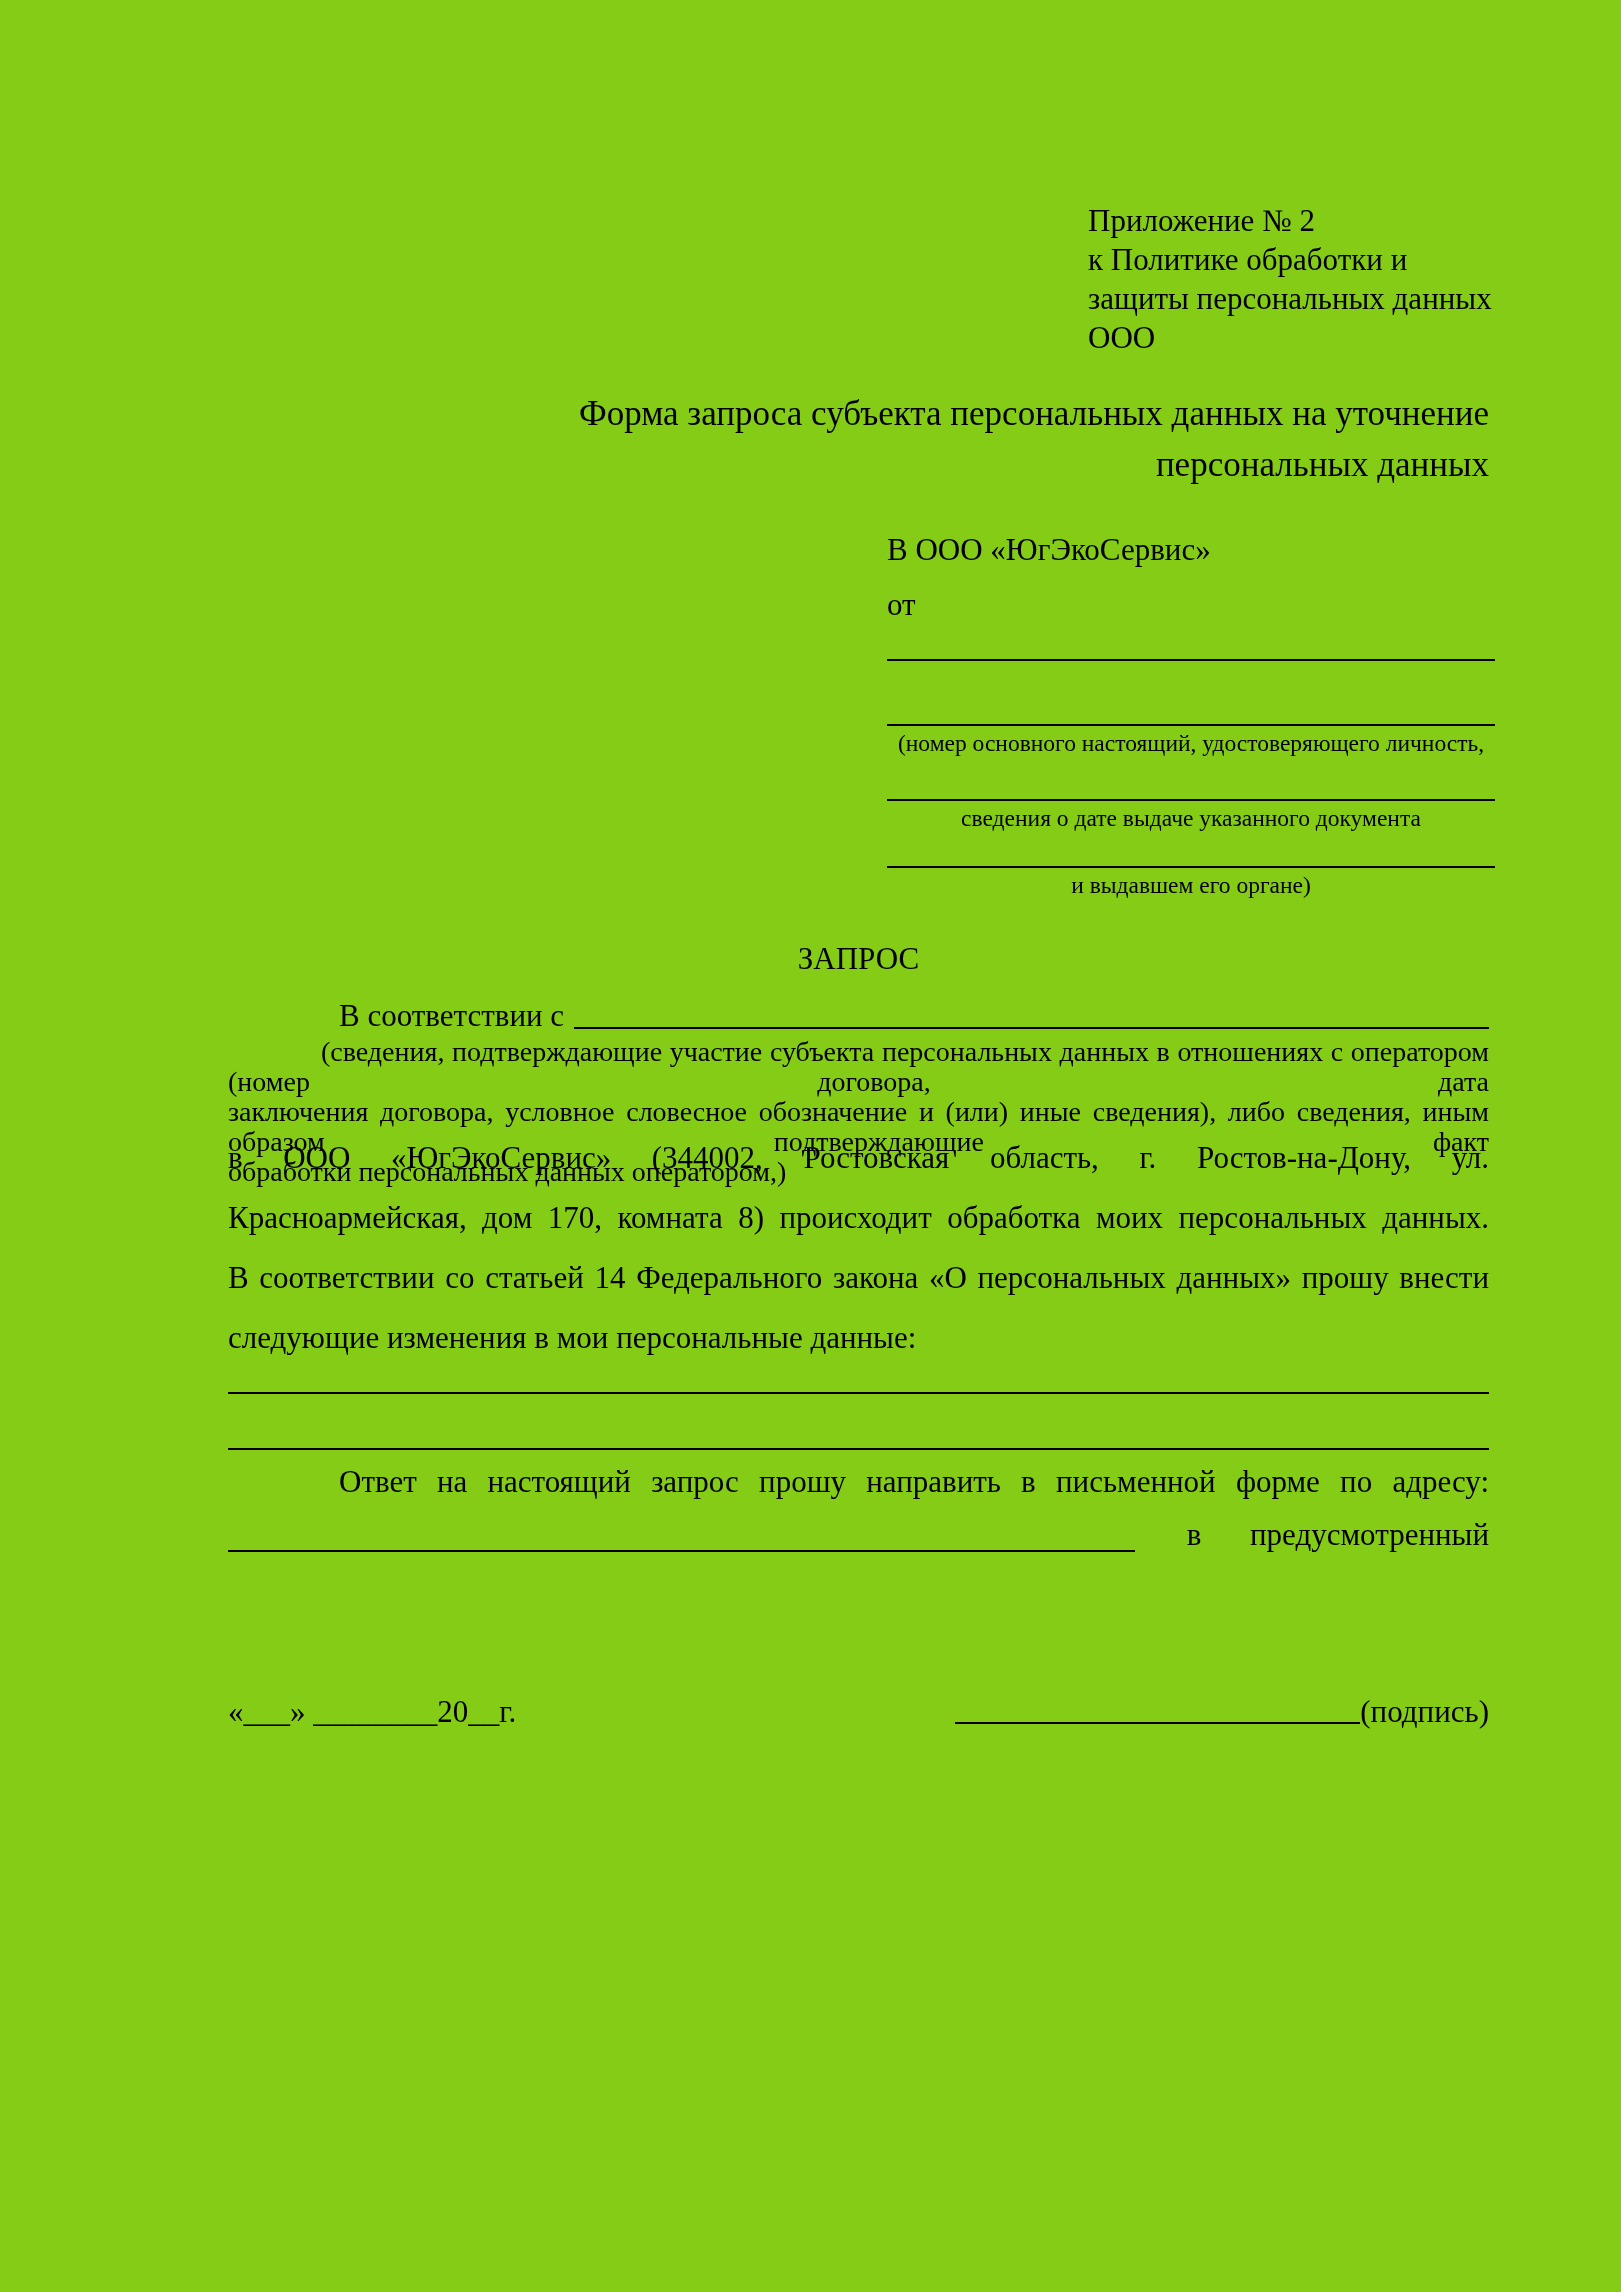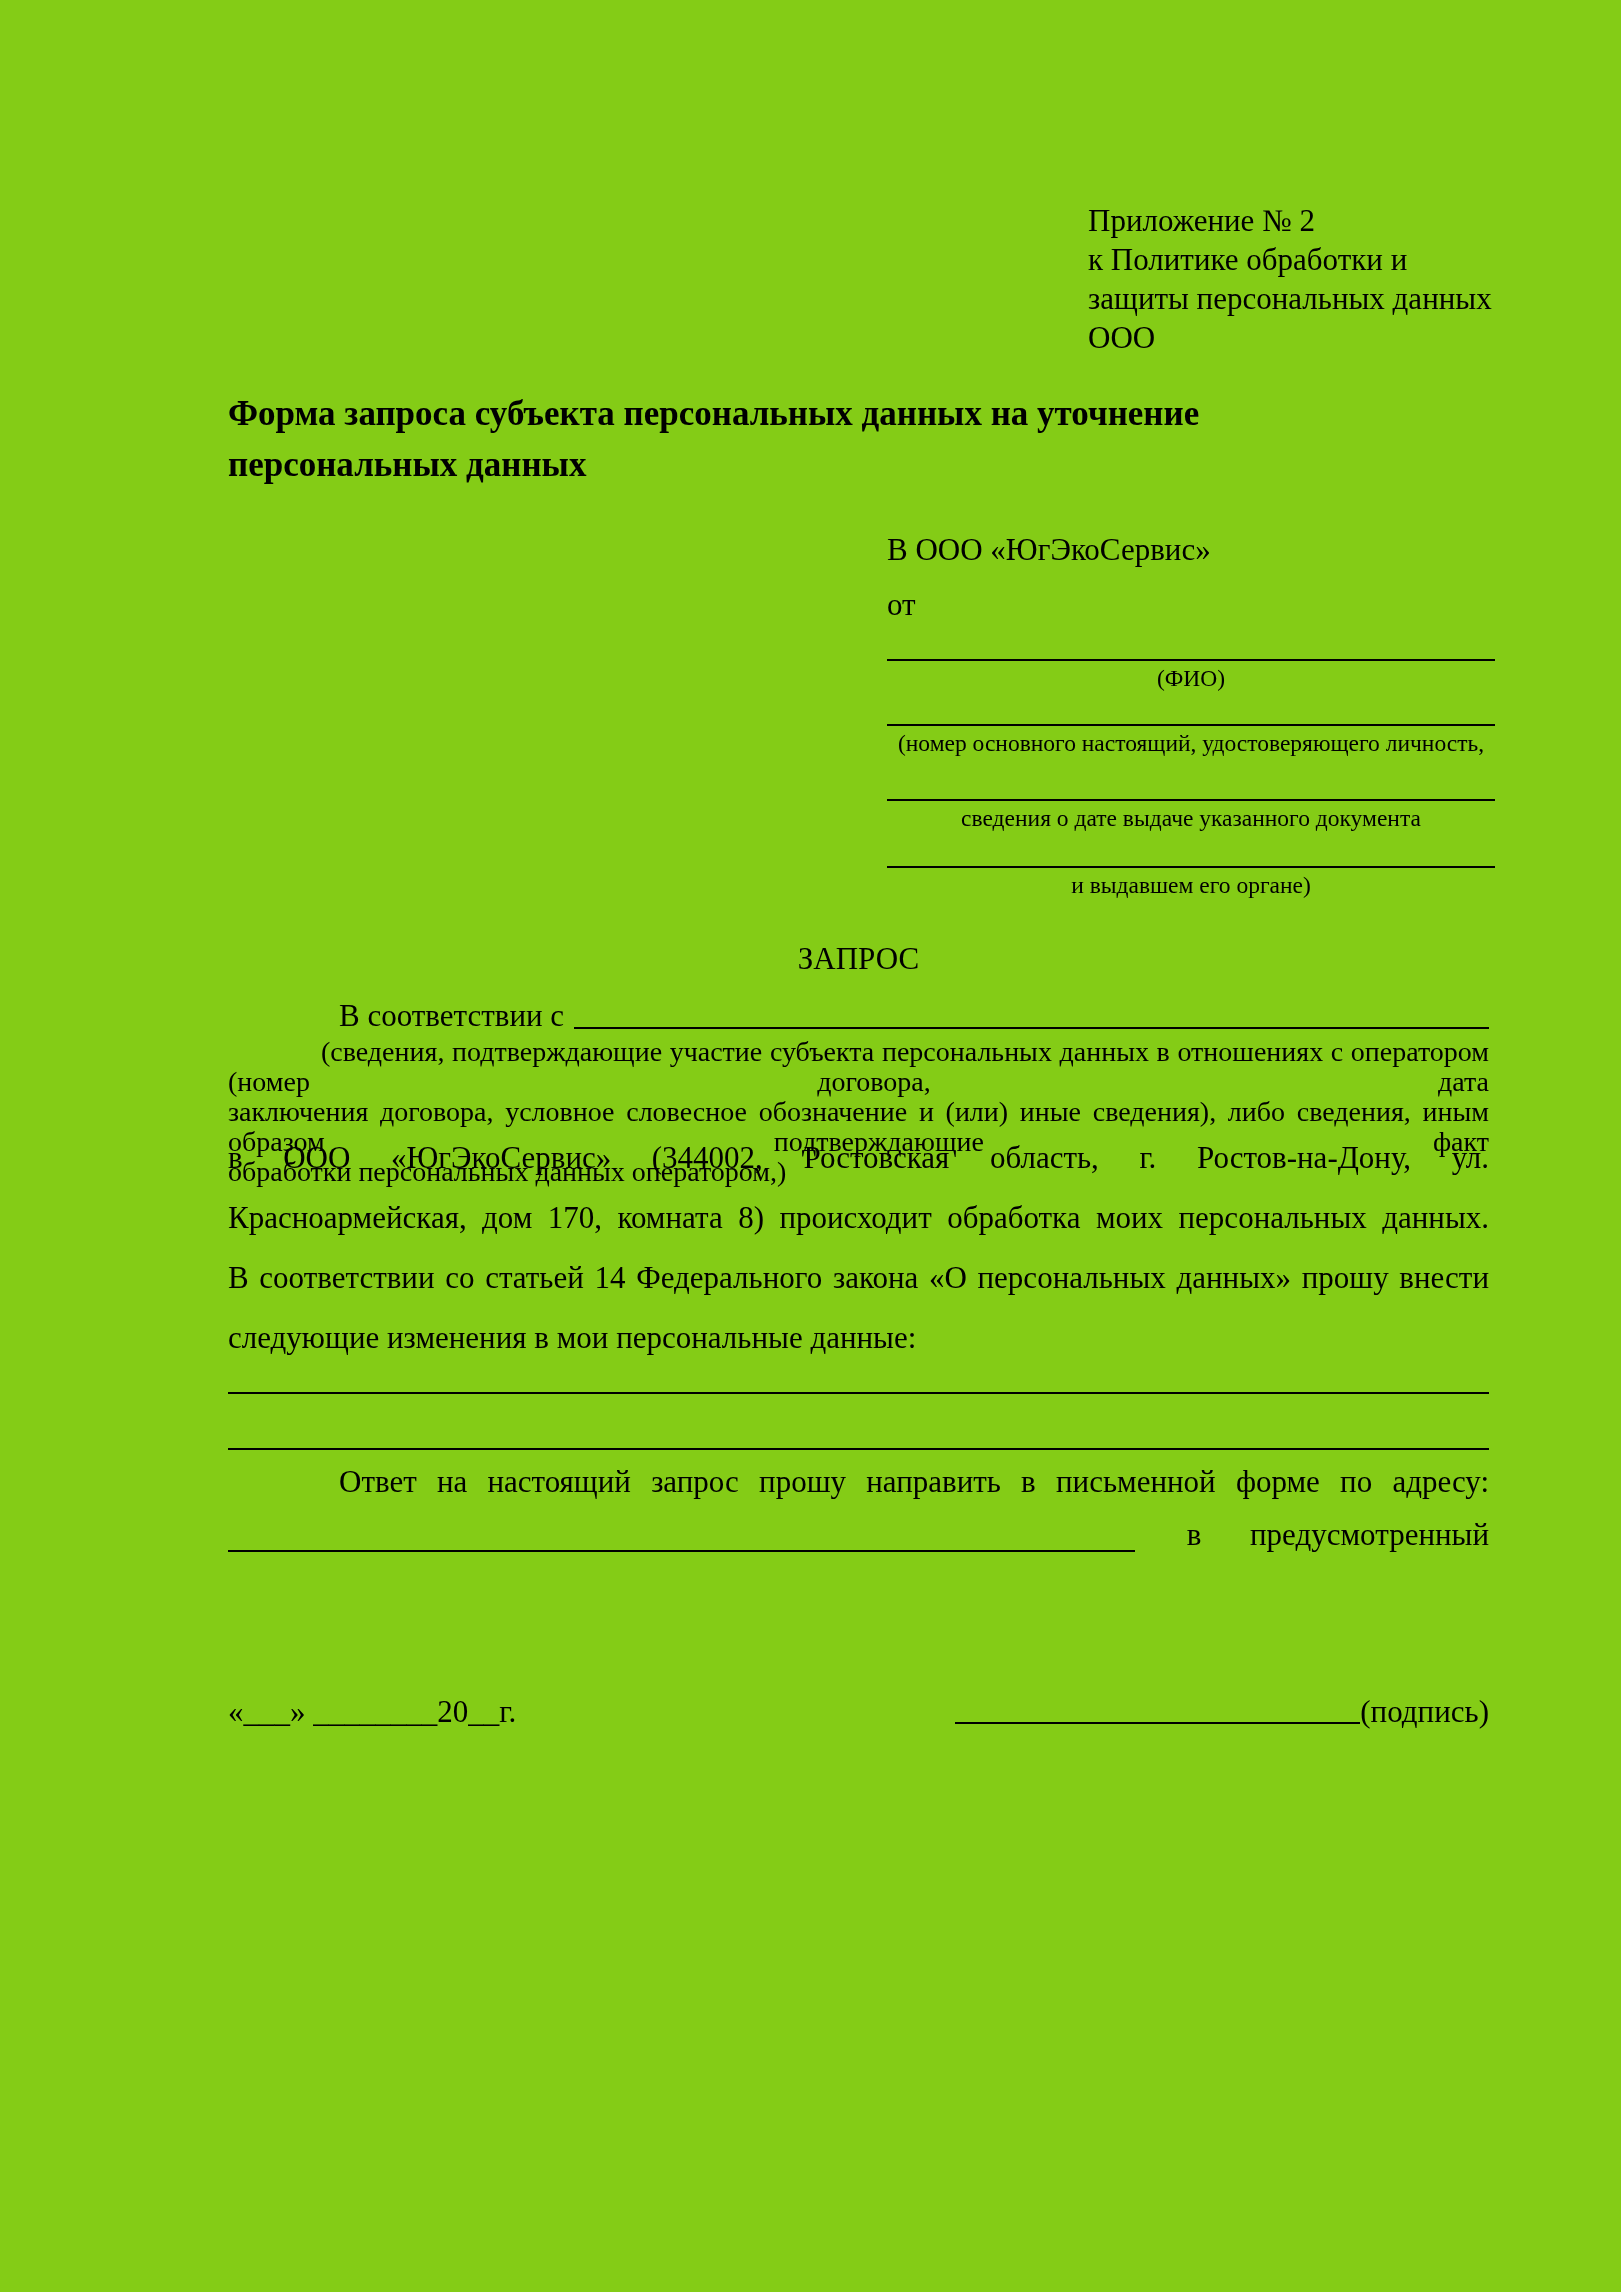--- a/index.html
+++ b/index.html
@@ -18,21 +18,21 @@
 
   
   .annex {
     left: 1088px; top: 201px; width: 431px;
     line-height: 39px;
   }
 
   
   .doc-title {
     left: 228px; top: 388px; width: 1261px;
-    text-align: left; font-weight: bold; font-size: 35px; line-height: 51px;
+    text-align: right; font-weight: normal; font-size: 35px; line-height: 51px;
   }
 
   
   .addr-org  { left: 887px; top: 532px; width: 608px; }
   .addr-from { left: 887px; top: 587px; width: 608px; }
   .field-line {
     left: 887px; width: 608px; height: 0;
     border-top: 2px solid #000;
   }
   .field-cap {
@@ -122,21 +122,20 @@
 
   <div class="abs doc-title">
     <div>Форма запроса субъекта персональных данных на уточнение</div>
     <div>персональных данных</div>
   </div>
 
   <div class="abs addr-org">В ООО «ЮгЭкоСервис»</div>
   <div class="abs addr-from">от</div>
 
   <div class="abs field-line fl-1"></div>
-  <div class="abs field-cap fc-1">(ФИО)</div>
 
   <div class="abs field-line fl-2"></div>
   <div class="abs field-cap fc-2">(номер основного настоящий, удостоверяющего личность,</div>
 
   <div class="abs field-line fl-3"></div>
   <div class="abs field-cap fc-3">сведения о дате выдаче указанного документа</div>
 
   <div class="abs field-line fl-4"></div>
   <div class="abs field-cap fc-4">и выдавшем его органе)</div>
 

